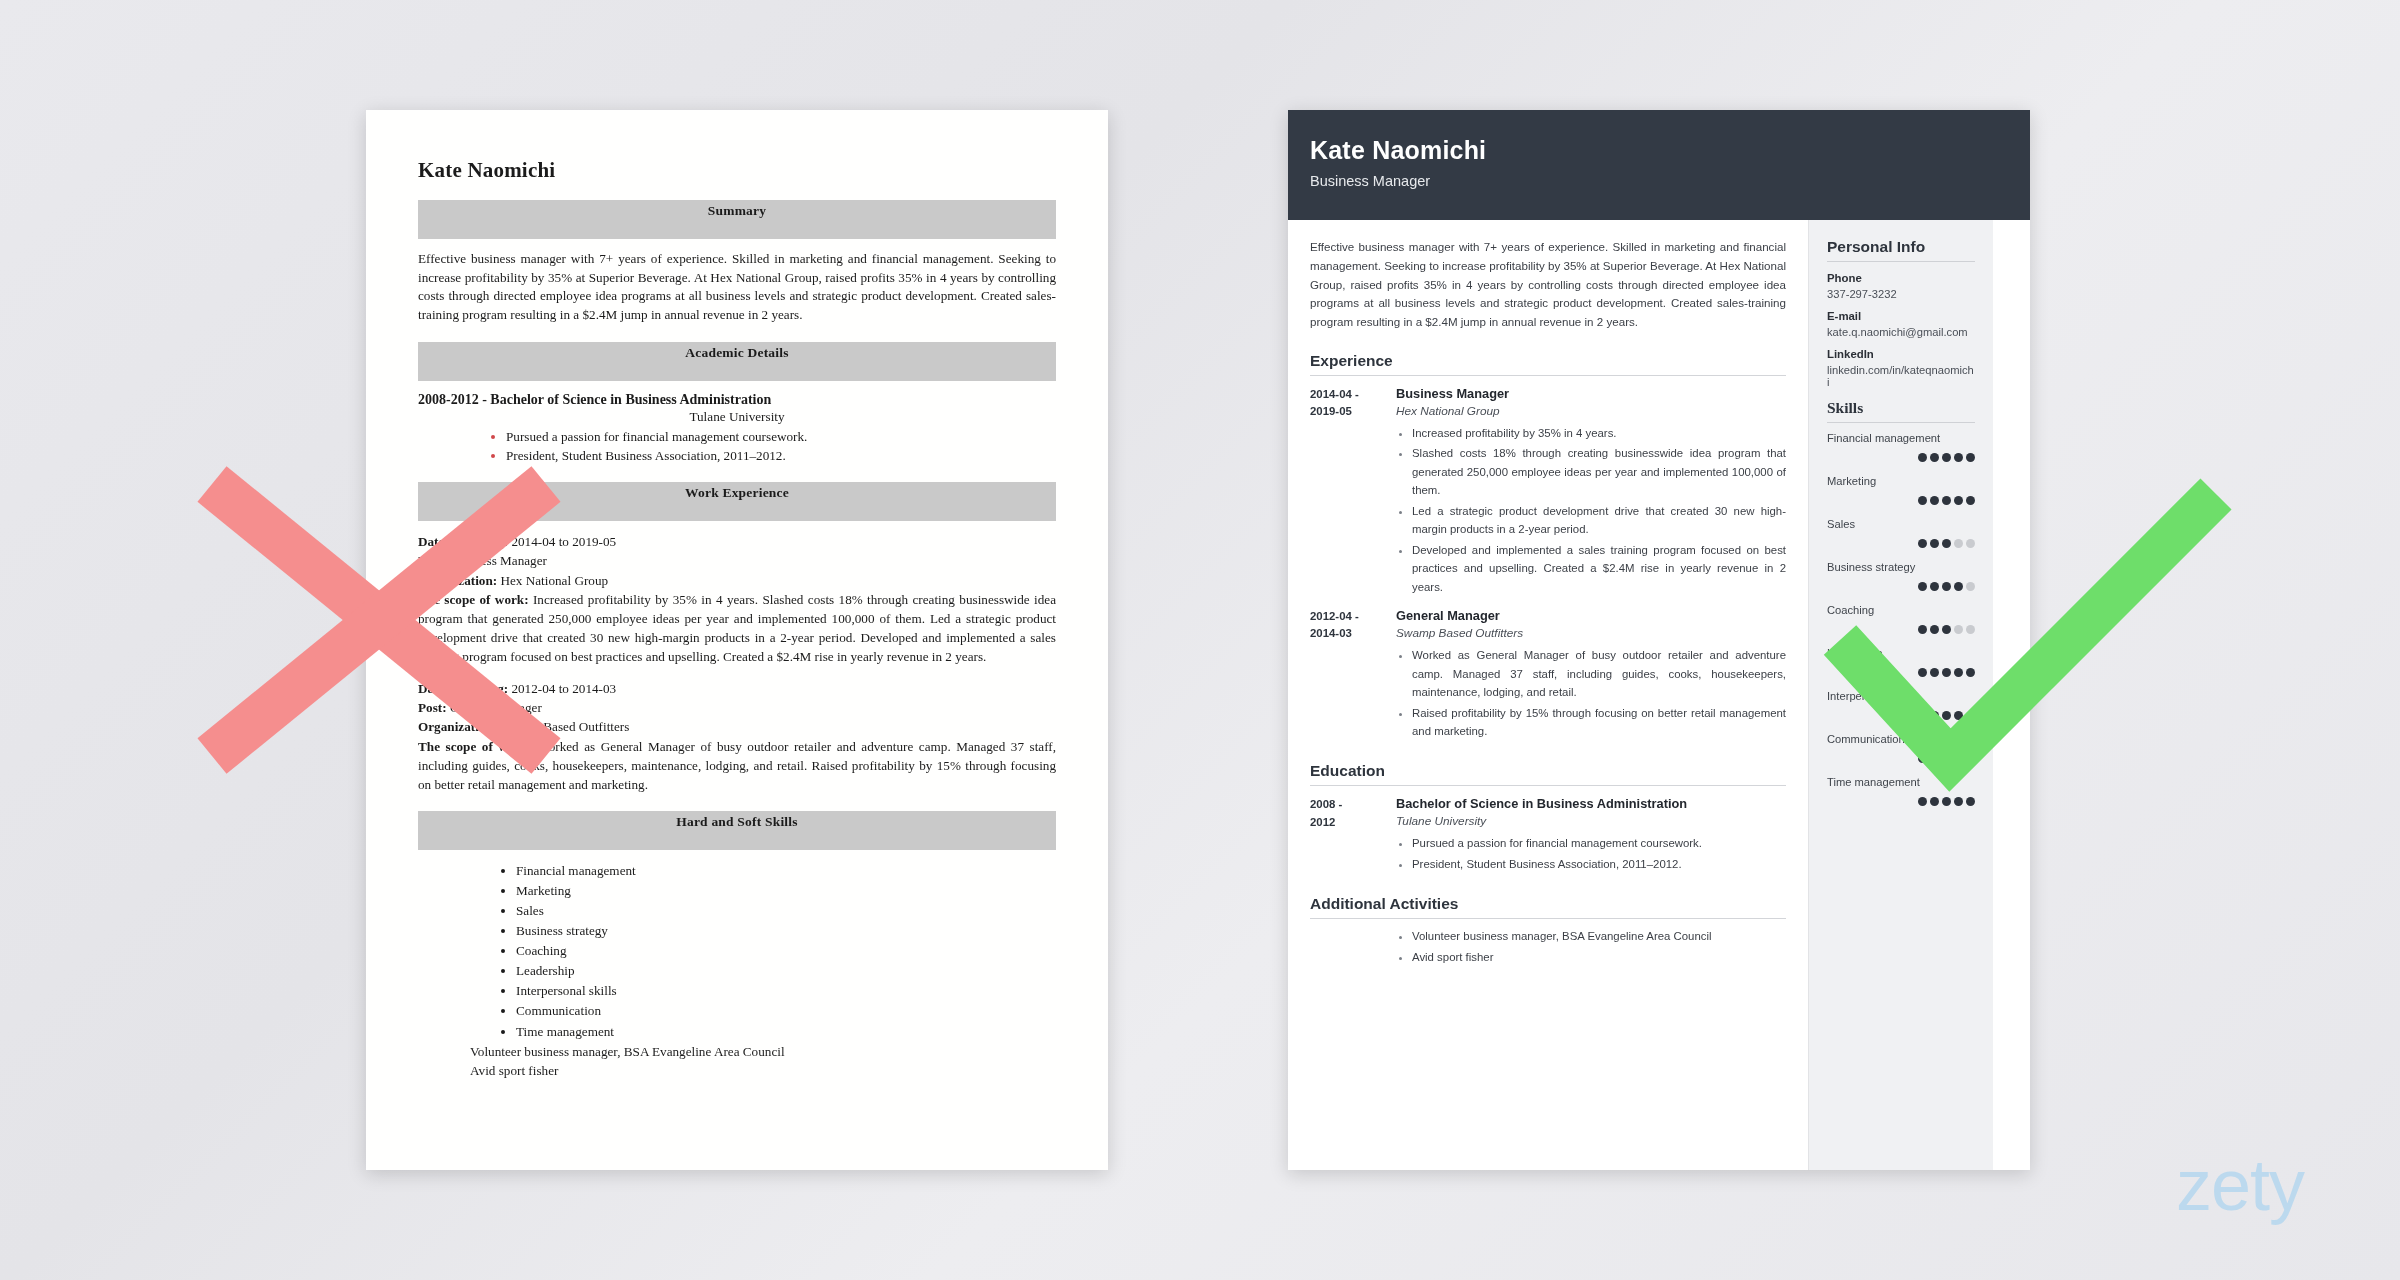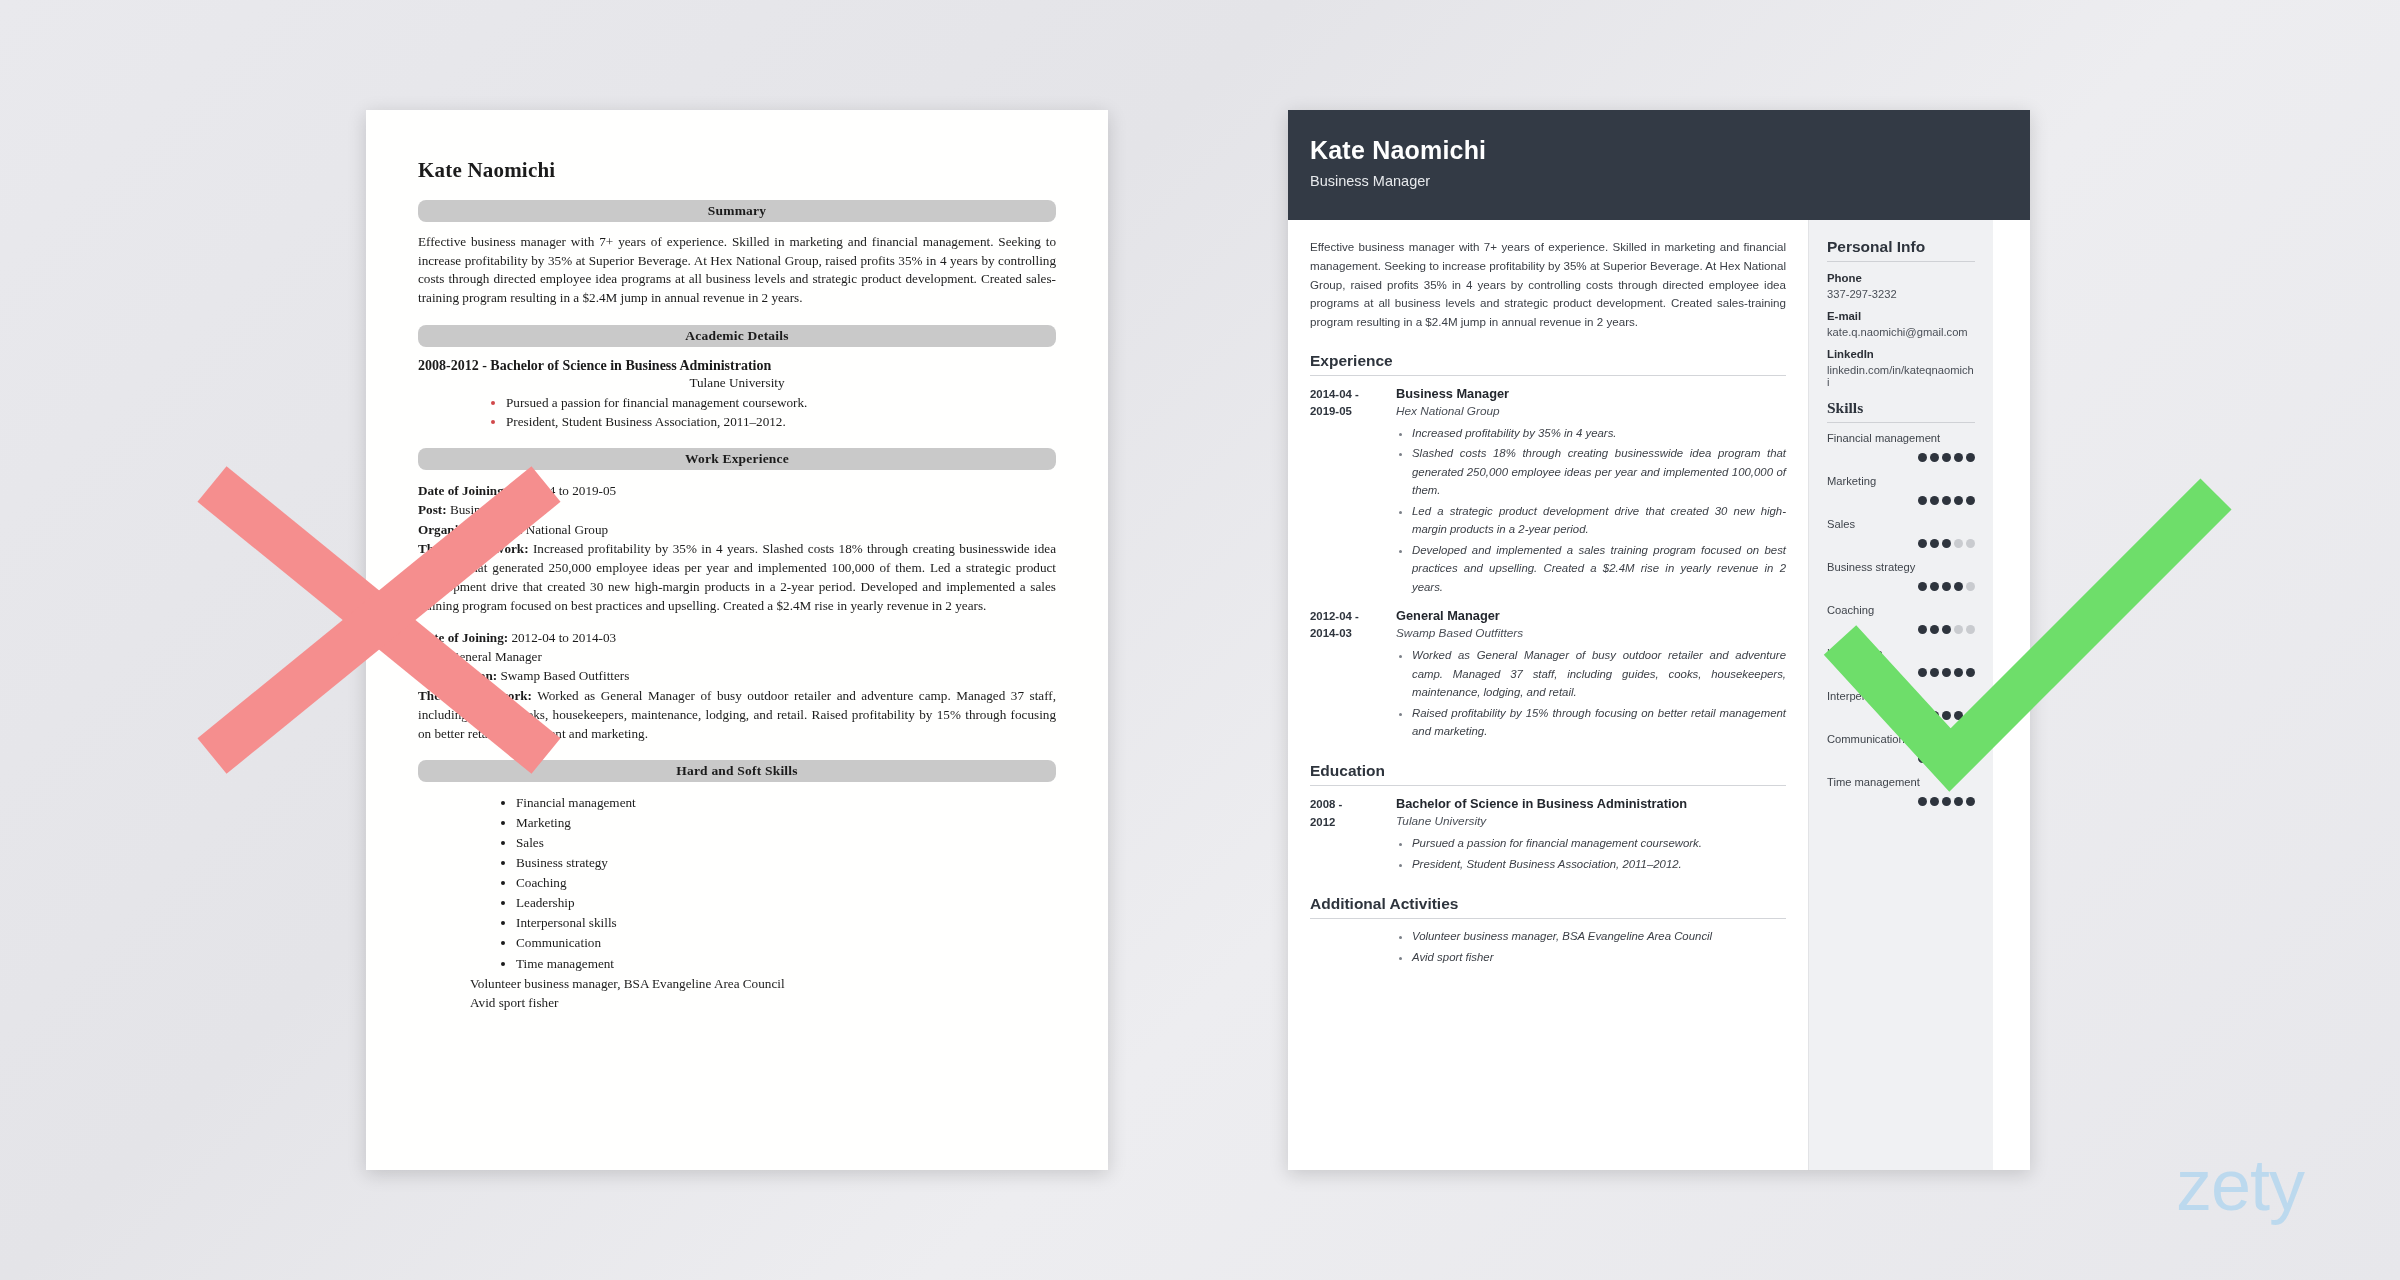--- a/index.html
+++ b/index.html
@@ -25,24 +25,23 @@
   }
   .bad-name {
     font-size: 21px; font-weight: bold; letter-spacing: .2px; margin-bottom: 4px;
   }
   .bad-contact { font-size: 13.5px; line-height: 1.35; }
   .bad-bar {
     background: #c9c9c9;
     text-align: center;
     font-weight: bold;
     font-size: 13.5px;
-    padding: 3px 0 3px 0;
+    padding: 3px 0 20px 0;
     margin: 17px 0 11px 0;
     letter-spacing: .2px;
-    border-radius: 8px;
   }
   .bad-para {
     font-size: 13.2px;
     line-height: 1.42;
     text-align: justify;
   }
   .bad-edu-head { font-size: 14px; font-weight: bold; }
   .bad-edu-sub { font-size: 13.2px; text-align:center; margin-top: 1px;}
   .bad-ul { margin: 2px 0 0 0; padding-left: 88px; }
   .bad-ul li { font-size: 13.2px; line-height: 1.45; }
@@ -89,21 +88,21 @@
     border-bottom: 1px solid #d3d5d9;
   }
   .g-entry { display: flex; margin-top: 10px; }
   .g-dates {
     width: 86px; flex: none;
     font-size: 11.4px; font-weight: bold; color: #2e343d; line-height: 1.5;
   }
   .g-entry-body { flex: 1 1 auto; }
   .g-role { font-size: 12.8px; font-weight: bold; color:#23272e; }
   .g-org { font-size: 11.8px; font-style: italic; color: #4a4f57; margin-top: 3px; }
-  .g-bul { margin: 6px 0 0 0; padding-left: 16px; font-style: italic; }
+  .g-bul { margin: 6px 0 0 0; padding-left: 16px; }
   .g-bul li {
     font-size: 11.4px; line-height: 1.62; color: #3b3f46; text-align: justify;
     margin-bottom: 2px;
   }
   .g-bul li::marker { color:#7a7f87; }
 
   .s-title {
     font-size: 15.5px; font-weight: bold; color: #2e343d;
     padding-bottom: 5px; border-bottom: 1px solid #cfd1d5; margin-bottom: 8px;
   }

